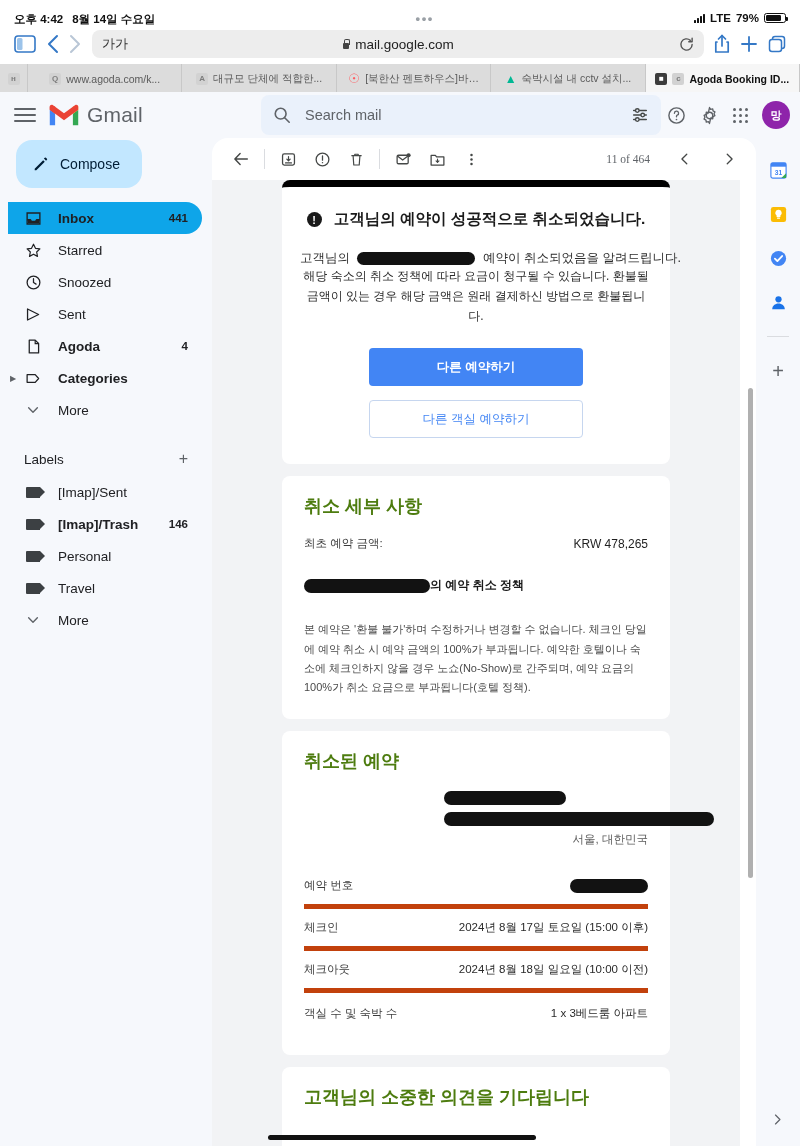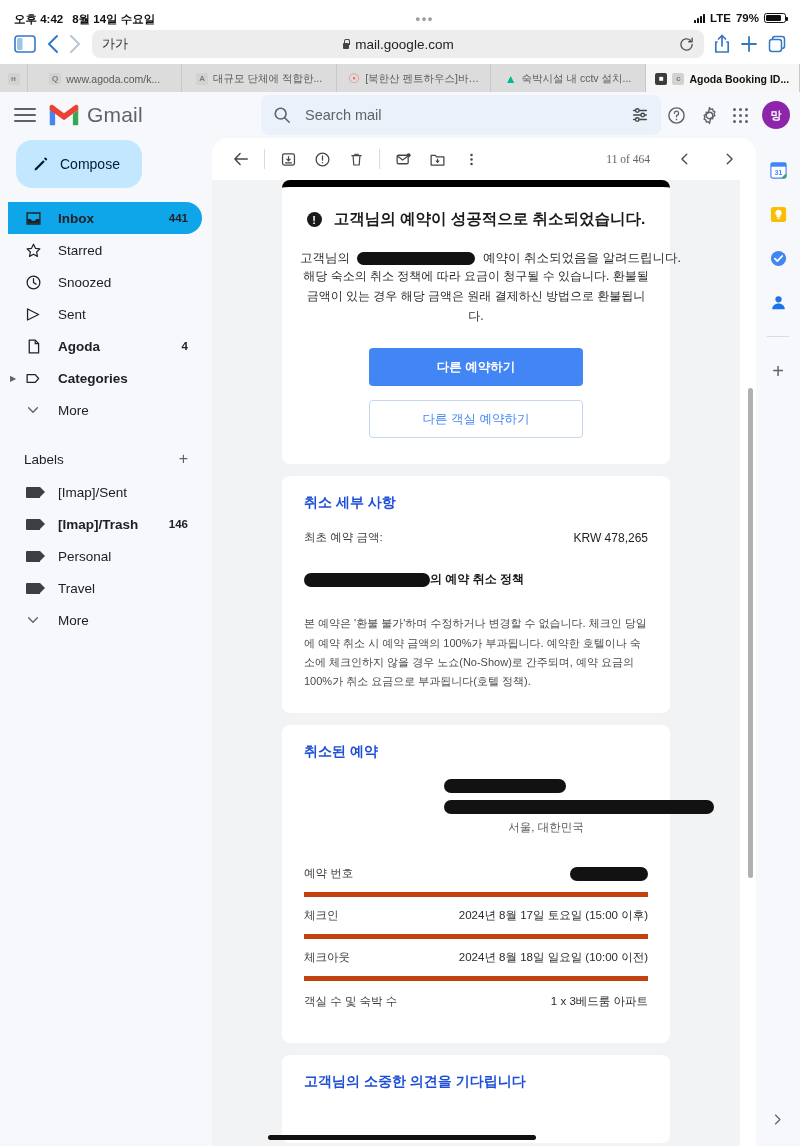--- a/index.html
+++ b/index.html
@@ -191,29 +191,29 @@
     font-size: 12.5px; font-weight: 700; cursor: pointer;
     font-family: inherit;
   }
   .btn-outline {
     display: block; width: 214px; height: 38px; margin: 0 auto;
     background: #fff; color: #4285f4; border: 1px solid #c6d6ef; border-radius: 4px;
     font-size: 12.5px; cursor: pointer; font-family: inherit;
   }
 
   .sect { padding: 18px 22px 22px; }
-  .sect h2 { font-size: 14px; font-weight: 700; color: #1d4ed8; margin-bottom: 18px; }
+  .sect h2 { font-size: 18px; font-weight: 700; color: #4d7c0f; margin-bottom: 18px; }
   .row-amount { display: flex; justify-content: space-between; align-items: center; font-size: 11.5px; color: #3c3c3c; gap: 7px; }
   .row-amount .val { font-size: 12px; color: #1f1f1f; }
   .policy-title { margin: 26px 0 26px; font-size: 12px; font-weight: 700; color: #1a1a1a; display: flex; align-items: center; }
   .policy-body { font-size: 11px; color: #4a4a4a; line-height: 1.75; }
 
   .redact { display: inline-block; background: #121212; border-radius: 7px; vertical-align: middle; }
 
-  .hotel-block { text-align: center; padding-left: 140px; margin-bottom: 20px; }
+  .hotel-block { text-align: right; padding-left: 140px; margin-bottom: 20px; }
   .hotel-block .loc { font-size: 11.5px; color: #5a5a5a; margin-top: 6px; }
 
   .dl-row {
     display: flex; justify-content: space-between; align-items: center;
     font-size: 11.5px; color: #3c3c3c; padding: 11px 0;
     border-bottom: 5px solid #c2410c; min-height: 40px;
   }
   .dl-row:last-child { border-bottom: none; }
   .dl-row .v { color: #2a2a2a; text-align: right; }
 

